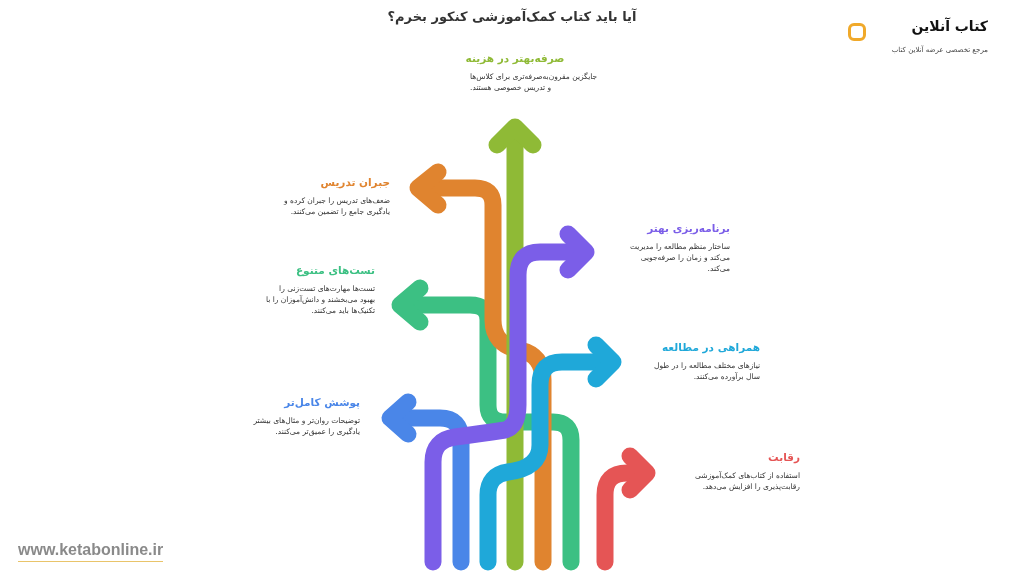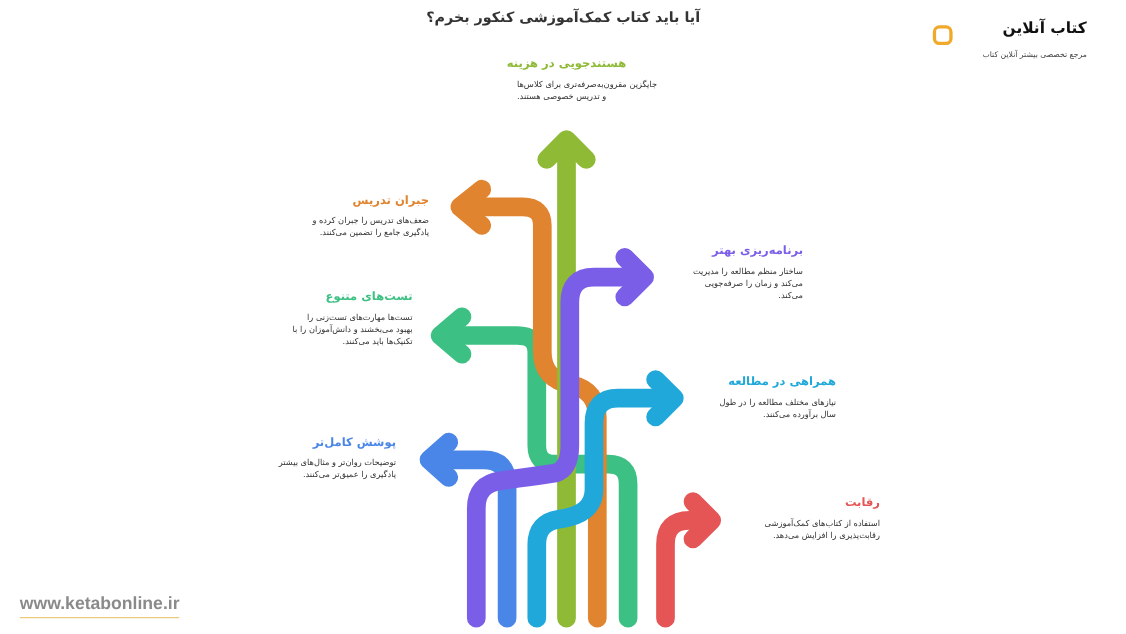--- a/index.html
+++ b/index.html
@@ -38,21 +38,21 @@
     svg.arrows { position: absolute; left: 0; top: 0; }
   </style>
 </head>
 <body>
 
 <div class="title">آیا باید کتاب کمک‌آموزشی کنکور بخرم؟</div>
 
 <div class="logo">
   <div class="logo-mark"></div>
   <div class="logo-text">کتاب آنلاین</div>
-  <div class="logo-sub">مرجع تخصصی بیشتر آنلاین کتاب</div>
+  <div class="logo-sub">مرجع تخصصی عرضه آنلاین کتاب</div>
 </div>
 
 <svg class="arrows" width="1024" height="576" viewBox="0 0 1024 576">
   <g fill="none" stroke-width="17" stroke-linecap="round" stroke-linejoin="round">
 
     <g stroke="#3cc083">
       <path d="M571 562 L571 440 Q571 422 553 422 L505 422 Q488 422 488 405 L488 320 Q488 305 470 305 L402 305"></path>
       <path d="M420 288 L400 305 L420 322"></path>
     </g>
 
@@ -82,21 +82,21 @@
     </g>
 
     <g stroke="#e55555">
       <path d="M605 562 L605 495 Q605 473 627 473 L640 473"></path>
       <path d="M630 456 L647 473 L630 490"></path>
     </g>
   </g>
 </svg>
 
 <div class="label" style="left:430px; top:52px; width:170px; text-align:center;">
-  <div class="h" style="color:#8fba36; text-align:center;">هستند‌جویی در هزینه</div>
+  <div class="h" style="color:#8fba36; text-align:center;">صرفه‌بهتر در هزینه</div>
   <div class="d" style="text-align:left; width:130px; margin-left:20px;">
     <div>جایگزین مقرون‌به‌صرفه‌تری برای کلاس‌ها</div>
     <div>و تدریس خصوصی هستند.</div>
   </div>
 </div>
 
 <div class="label left-side" style="left:250px; top:176px; width:140px;">
   <div class="h" style="color:#e0842f;">جبران تدریس</div>
   <div class="d">
     <div>ضعف‌های تدریس را جبران کرده و</div>

